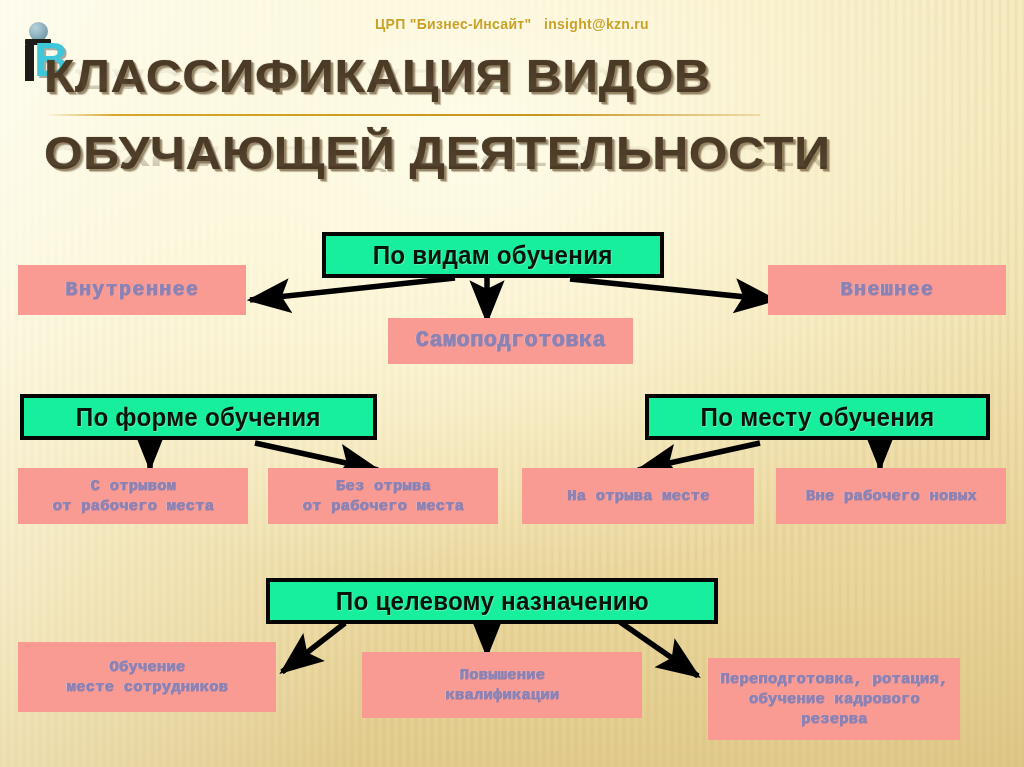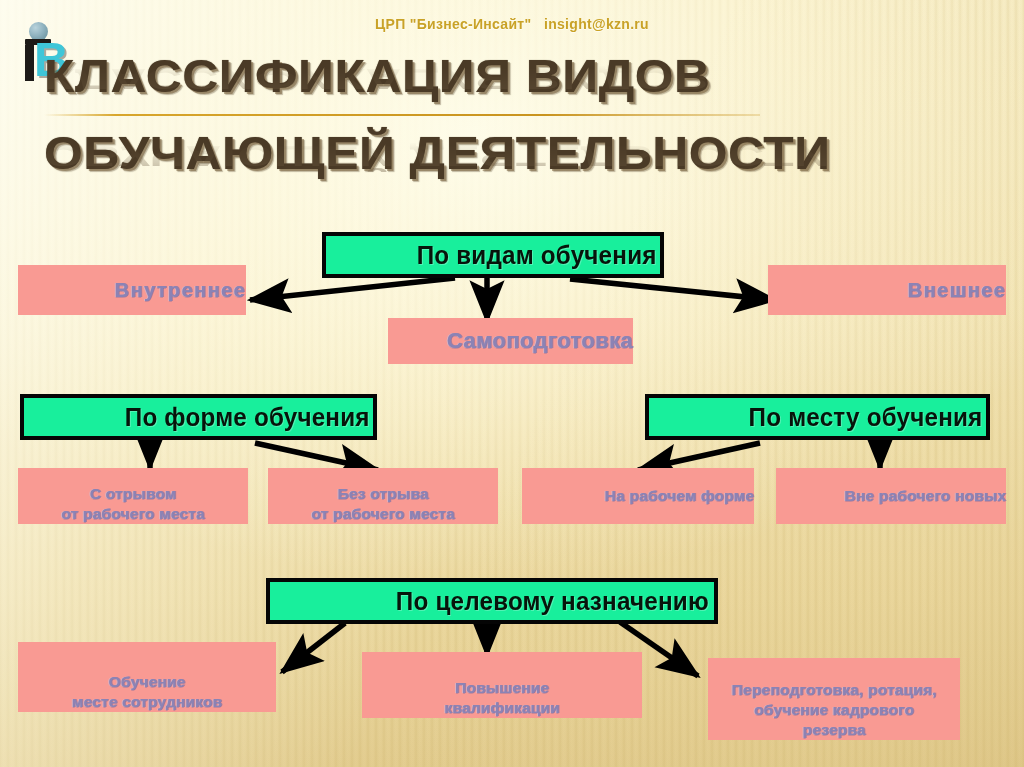--- a/index.html
+++ b/index.html
@@ -80,31 +80,31 @@
     -webkit-mask-image:linear-gradient(to top, rgba(0,0,0,0) 8%, rgba(0,0,0,.85) 95%);
             mask-image:linear-gradient(to top, rgba(0,0,0,0) 8%, rgba(0,0,0,.85) 95%);
     pointer-events:none;
   }
   .gold-rule{
     position:absolute;left:44px;top:114px;width:716px;height:2px;
     background:linear-gradient(90deg,rgba(214,160,44,0) 0%,#d8a62c 10%,#c9941f 70%,rgba(201,148,31,.25) 100%);
   }
 
   
-  .node{position:absolute;box-sizing:border-box;display:flex;align-items:center;justify-content:flex-end;text-align:center;}
+  .node{position:absolute;box-sizing:border-box;display:flex;align-items:center;justify-content:center;text-align:center;}
   .green{
     background:#18ef9c;border:4px solid #050505;
     font-family:"Liberation Sans","DejaVu Sans",sans-serif;
     font-size:25px;font-weight:700;color:#07140b;letter-spacing:.2px;
     text-shadow:1px 1px 0 rgba(255,255,255,.25);
   }
   .green span{transform:scaleX(.97);}
   .pink{
     background:#f99a93;border:0;
-    font-family:Liberation Sans, sans-serif;
+    font-family:Liberation Mono, monospace;
     font-weight:700;color:#8b83b5;
     text-shadow:
        1px 0 0 rgba(110,102,160,.55),
       -1px 0 0 rgba(200,196,226,.55),
        0 1px 0 rgba(110,102,160,.35);
     line-height:1.30;
   }
   .pink.big{font-size:20px;letter-spacing:1.4px;}
   .pink.mid{font-size:22px;letter-spacing:.4px;}
   .pink.sm{font-size:15.5px;letter-spacing:.2px;}
@@ -189,21 +189,21 @@
   <div class="node pink sm" style="left:268px;top:468px;width:230px;height:56px;flex-direction:column">
     <span>Без отрыва</span>
     <span>от рабочего места</span>
   </div>
 
   <div class="node green" style="left:645px;top:394px;width:345px;height:46px">
     <span>По месту обучения</span>
   </div>
 
   <div class="node pink sm" style="left:522px;top:468px;width:232px;height:56px">
-    <span>На рабочем форме</span>
+    <span>На отрыва месте</span>
   </div>
 
   <div class="node pink sm" style="left:776px;top:468px;width:230px;height:56px">
     <span>Вне рабочего новых</span>
   </div>
 
   <div class="node green" style="left:266px;top:578px;width:452px;height:46px">
     <span>По целевому назначению</span>
   </div>
 

